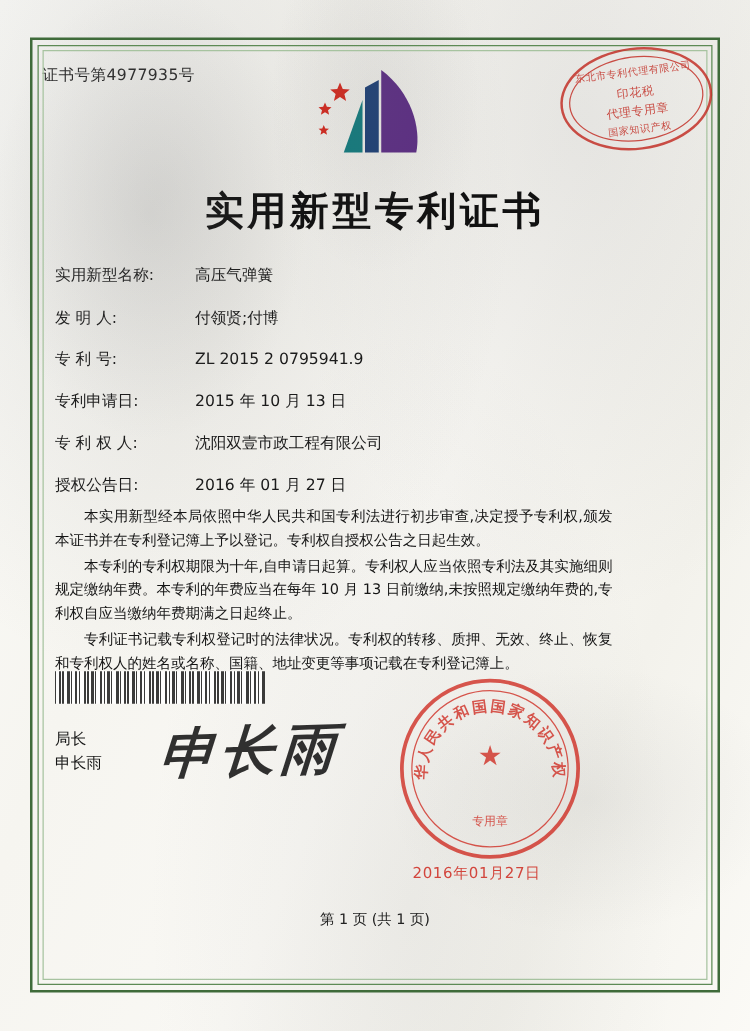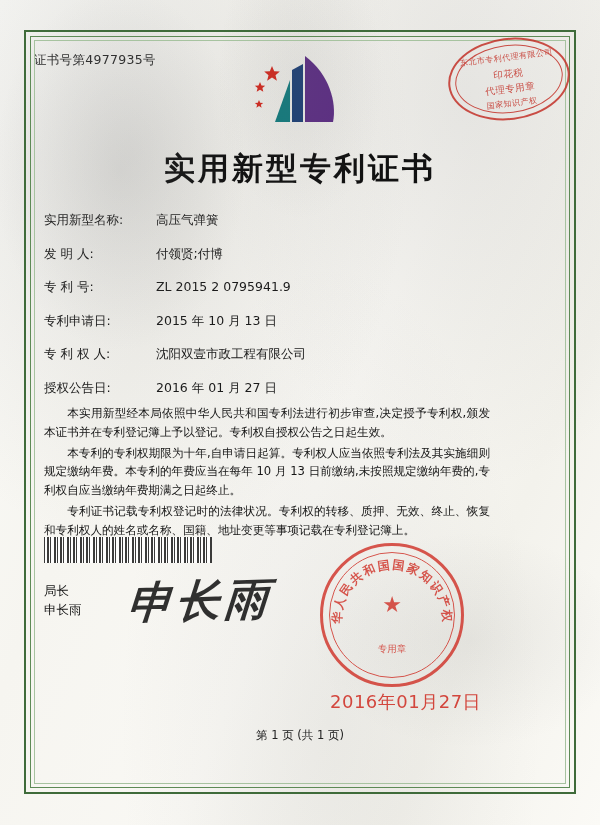--- a/index.html
+++ b/index.html
@@ -256,32 +256,32 @@
     left: 50%;
     top: 48px;
     transform: translateX(-50%);
     color: #cf2a20;
     font-size: 22px;
     line-height: 1;
   }
   .seal-bottom-text {
     position: absolute;
     left: 0; right: 0;
-    bottom: 28px;
+    bottom: 20px;
     text-align: center;
     color: #cf2a20;
     font-size: 9.5px;
     font-family: "DejaVu Sans", "Liberation Sans", sans-serif;
   }
   .seal-date {
     position: absolute;
     left: 330px;
     top: 690px;
     color: #cf2a20;
-    font-size: 18px;
+    font-size: 12px;
     letter-spacing: 0.5px;
     font-family: "DejaVu Sans", "Liberation Sans", sans-serif;
     opacity: 0.85;
     z-index: 10;
   }
 
   
   .page-footer {
     position: absolute;
     left: 0; right: 0;

